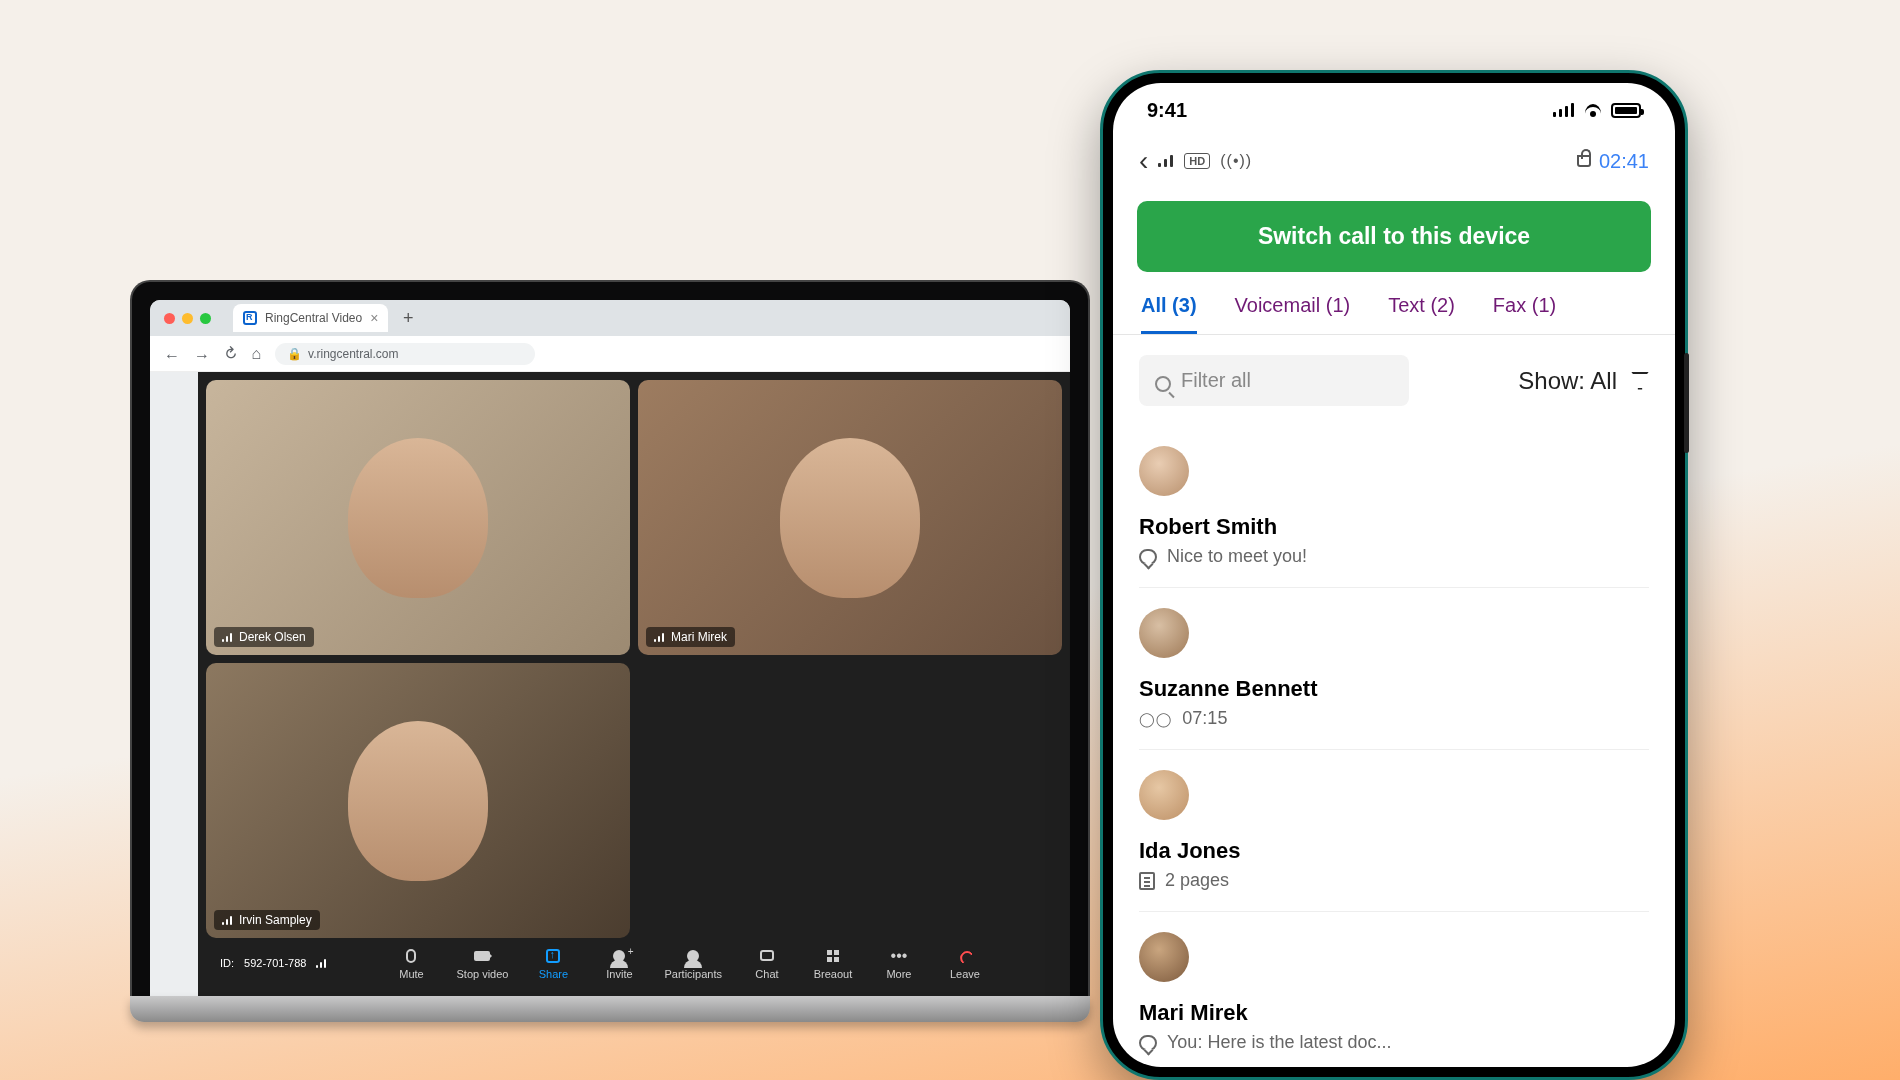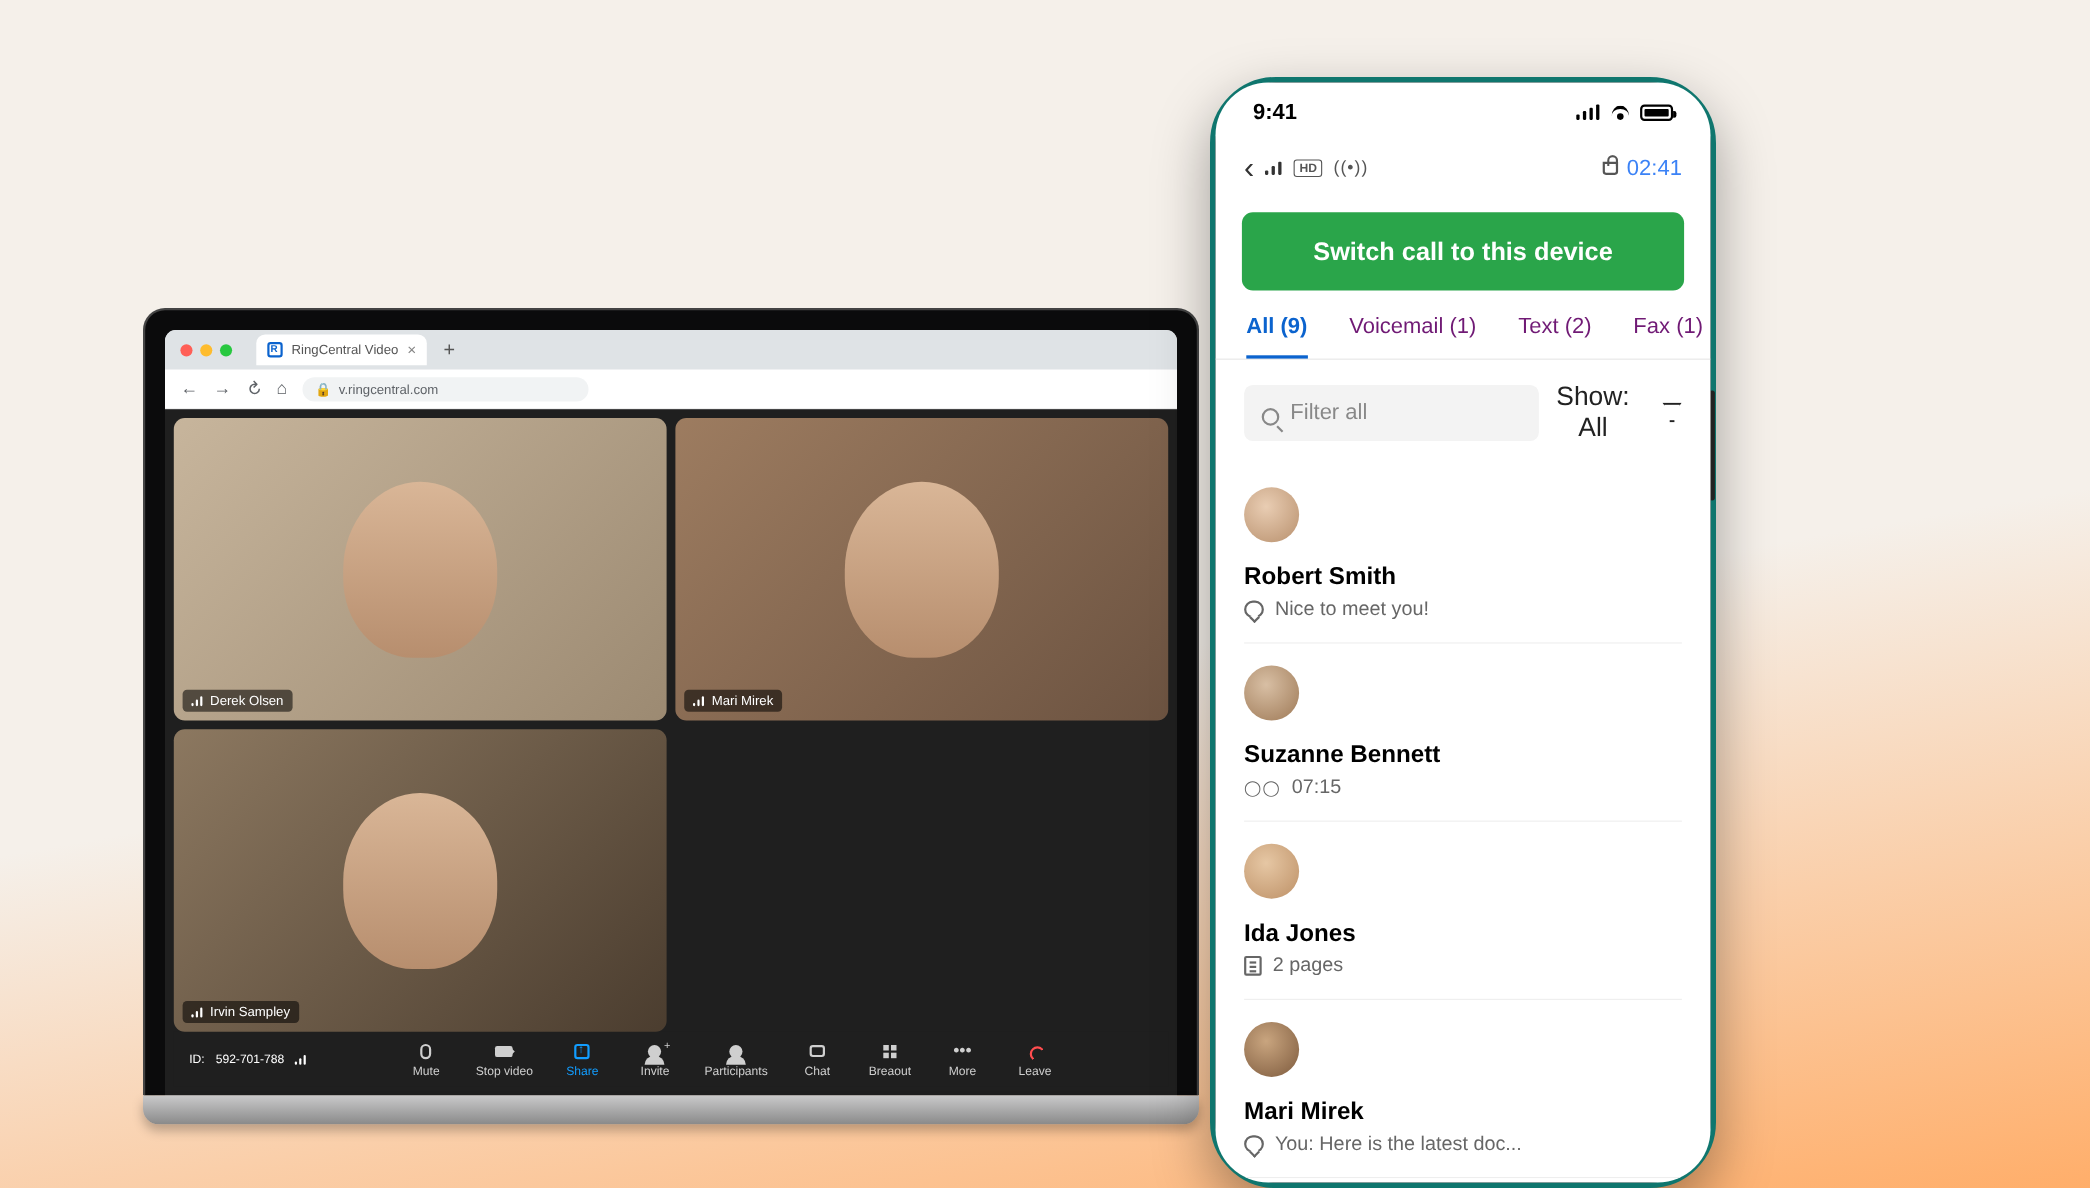--- a/index.html
+++ b/index.html
@@ -19,21 +19,21 @@
 .tab .fav{width:14px;height:14px;border:2px solid #0b63ce;border-radius:3px;position:relative;}
 .tab .fav::after{content:"R";color:#0b63ce;font-size:9px;font-weight:700;position:absolute;left:1px;top:-1px;}
 .tab .x{color:#888;font-size:14px;cursor:pointer;}
 .newtab{width:20px;height:20px;display:flex;align-items:center;justify-content:center;color:#555;font-size:18px;cursor:pointer;}
 
 .urlbar{height:36px;background:#fff;display:flex;align-items:center;gap:14px;padding:0 14px;border-bottom:1px solid #eee;}
 .urlbar .ic{color:#5f6368;font-size:16px;display:flex;}
 .urlbar .addr{display:flex;align-items:center;background:#f1f3f4;border-radius:18px;padding:4px 12px;flex:0 0 260px;font-size:12px;color:#5f6368;gap:6px;}
 .reload{transform:rotate(45deg);display:inline-block;}
 
-.vid-app{background:#1f1f1f;padding:8px;}
+.vid-app{background:#1f1f1f;padding:8px;margin-left:48px;}
 .grid{display:grid;grid-template-columns:1fr 1fr;grid-template-rows:275px 275px;gap:8px;}
 .tile{position:relative;border-radius:10px;overflow:hidden;display:flex;align-items:center;justify-content:center;}
 .tile.c1{background:linear-gradient(135deg,#c7b59c,#9c8a72);}
 .tile.c2{background:linear-gradient(135deg,#7e6c5a,#4f4238);}
 .tile.c3{background:linear-gradient(135deg,#9d7c60,#6c5341);}
 .tile.c4{background:linear-gradient(135deg,#8c7860,#4b3d2f);}
 .person{width:140px;height:160px;border-radius:50% 50% 45% 45%;background:linear-gradient(#d9b697,#b78e6e);position:relative;}
 .tag{position:absolute;left:8px;bottom:8px;background:rgba(0,0,0,.55);color:#fff;font-size:12px;padding:3px 8px;border-radius:4px;display:flex;align-items:center;gap:5px;}
 .sig-glyph{display:inline-block;width:12px;height:10px;position:relative;}
 .sig-glyph span{position:absolute;bottom:0;width:2px;background:#fff;border-radius:1px;}
@@ -53,21 +53,21 @@
 .shr-shape::after{content:"↑";position:absolute;left:1px;top:-3px;font-size:11px;}
 .silh{width:12px;height:12px;border-radius:50%;background:currentColor;position:relative;}
 .silh::after{content:"";position:absolute;left:-3px;top:10px;width:18px;height:8px;border-radius:8px 8px 0 0;background:currentColor;}
 .plus::before{content:"+";position:absolute;right:-8px;top:-4px;font-size:10px;}
 .chat-shape{width:14px;height:11px;border:2px solid currentColor;border-radius:3px;}
 .grd-shape{width:12px;height:12px;display:grid;grid-template-columns:1fr 1fr;gap:2px;}
 .grd-shape span{background:currentColor;}
 .phone-shape{width:14px;height:8px;border:2px solid currentColor;border-top:none;border-radius:0 0 10px 10px;transform:rotate(135deg);}
 
 
-.phone{position:absolute;left:1100px;top:70px;width:460px;height:1010px;background:#000;border-radius:60px;padding:0;box-shadow:0 20px 50px rgba(0,0,0,.35);border:5px solid #0f766e;}
+.phone{position:absolute;left:1100px;top:70px;width:588px;height:1010px;background:#000;border-radius:60px;padding:10px;box-shadow:0 20px 50px rgba(0,0,0,.35);border:3px solid #0f766e;}
 .phone .side-btn{position:absolute;right:-4px;top:280px;width:5px;height:100px;background:#222;border-radius:3px;}
 .phone .scr{background:#fff;width:100%;height:100%;border-radius:48px;overflow:hidden;position:relative;}
 .statusbar{height:54px;display:flex;align-items:center;justify-content:space-between;padding:0 34px;font-weight:600;font-size:20px;}
 .sb-ic{display:flex;align-items:center;gap:8px;}
 .sig{display:inline-block;width:22px;height:14px;position:relative;}
 .sig span{position:absolute;bottom:0;width:3px;background:#000;border-radius:1px;}
 .sig span:nth-child(1){height:5px;left:0}.sig span:nth-child(2){height:8px;left:6px}.sig span:nth-child(3){height:11px;left:12px}.sig span:nth-child(4){height:14px;left:18px}
 .wifi{width:20px;height:20px;position:relative;}
 .wifi::before{content:"";position:absolute;left:2px;top:4px;width:16px;height:16px;border:3px solid #000;border-bottom:none;border-left:none;border-right:none;border-radius:50%;}
 .wifi::after{content:"";position:absolute;left:7px;bottom:3px;width:6px;height:6px;background:#000;border-radius:50%;}
@@ -290,21 +290,21 @@
       </div>
       <div class="lockt">
         <span class="lock-ic"></span>
         <span>02:41</span>
       </div>
     </div>
 
     <div class="switchbtn">Switch call to this device</div>
 
     <div class="tabs">
-      <div class="t on">All (9)</div>
+      <div class="t on">All (3)</div>
       <div class="t">Voicemail (1)</div>
       <div class="t">Text (2)</div>
       <div class="t">Fax (1)</div>
     </div>
 
     <div class="filterrow">
       <div class="filterinp">
         <span class="mag"></span>
         <span>Filter all</span>
       </div>

